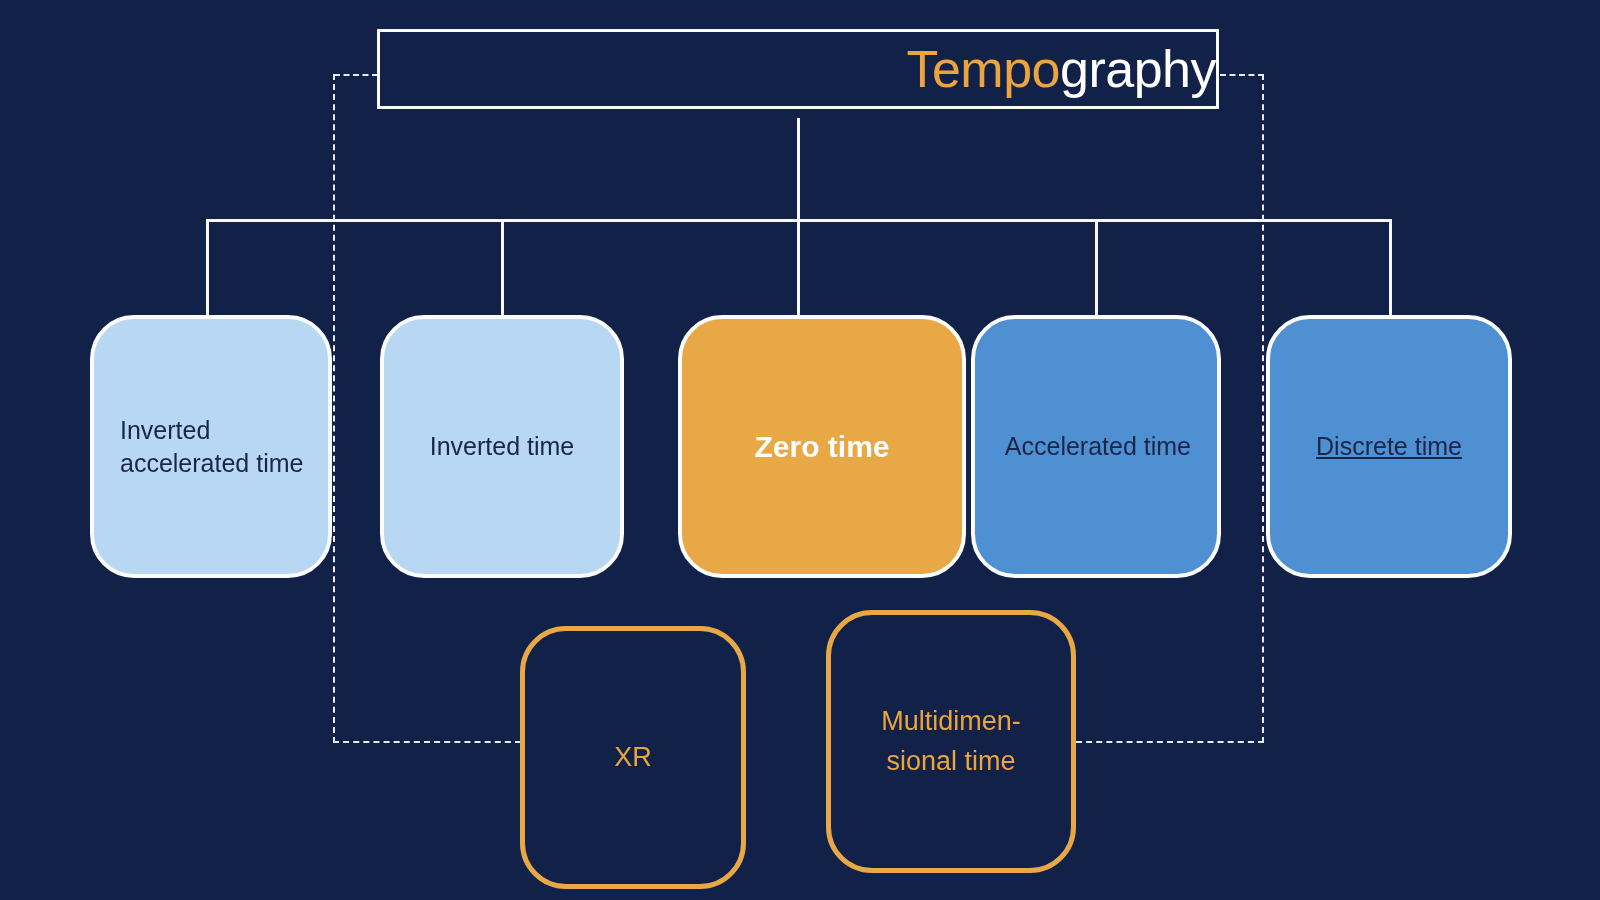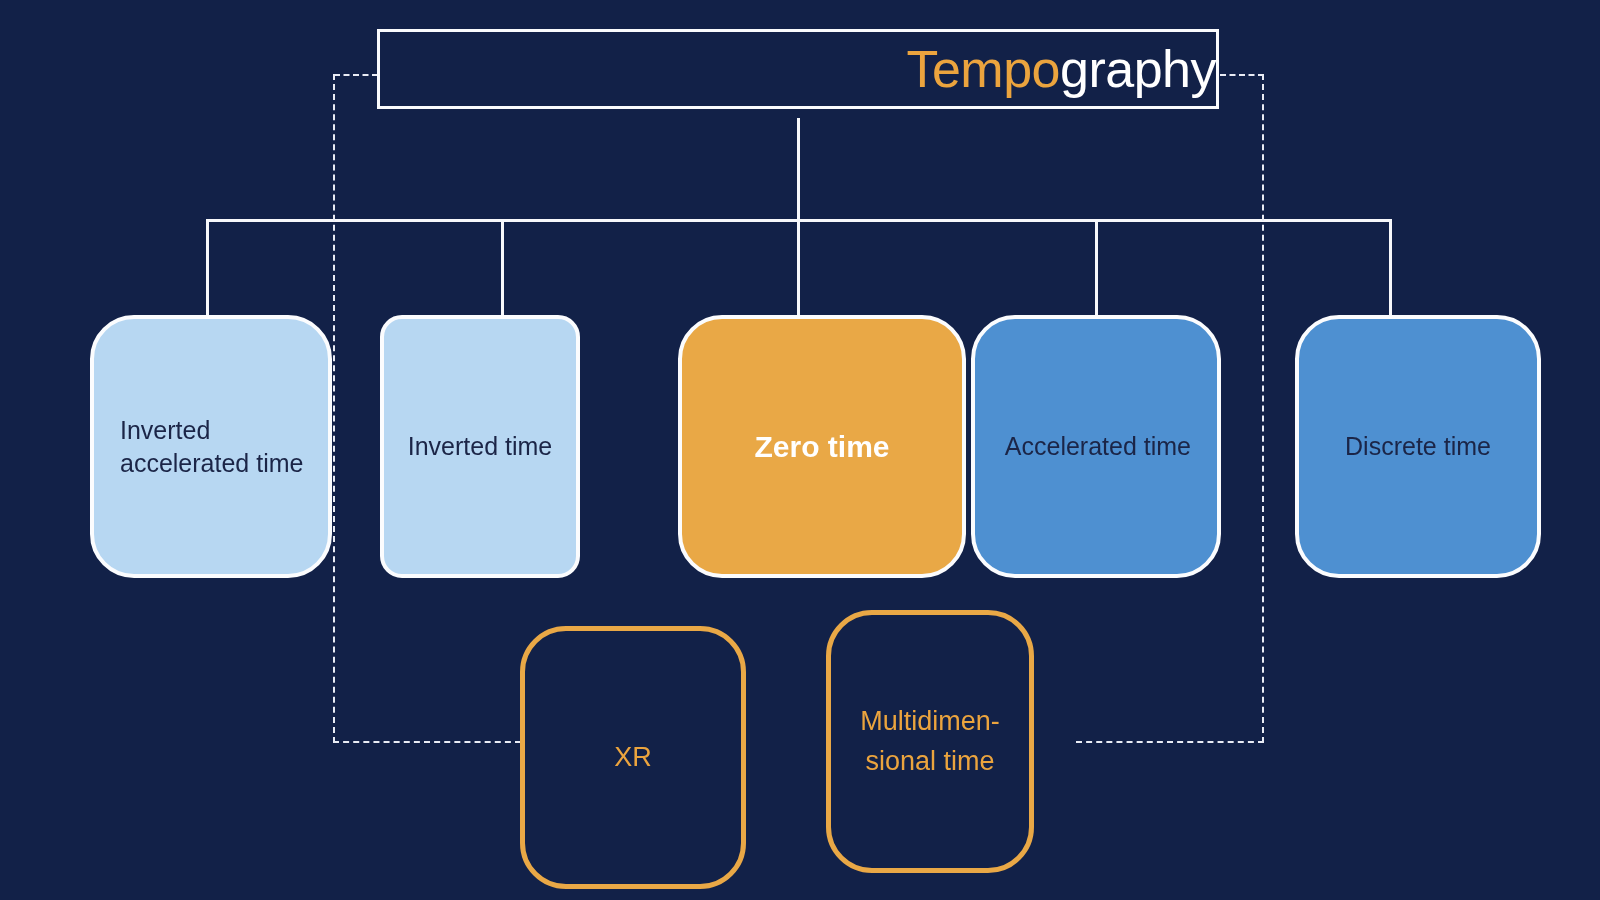--- a/index.html
+++ b/index.html
@@ -49,39 +49,39 @@
     top: 315px; height: 263px;
     box-sizing: border-box;
     border: 4px solid #fbfcfe;
     border-radius: 44px;
     display: flex; align-items: center; justify-content: center;
     font-size: 25px; line-height: 1.32; color: #1b2547;
     text-align: center;
   }
   .node .lbl { display: block; width: 100%; }
   .node-1 { left: 90px;   width: 242px; background: #b7d7f2; justify-content: flex-start; text-align: left; padding: 0 24px 0 26px; }
-  .node-2 { left: 380px;  width: 200px; background: #b7d7f2; border-radius: 22px; }
+  .node-2 { left: 380px;  width: 244px; background: #b7d7f2; }
   .node-3 { left: 678px;  width: 288px; background: #e9a846; color: #ffffff; font-weight: 700; font-size: 30px; }
   .node-4 { left: 971px;  width: 250px; background: #4e90d1; text-align: right; padding: 0 26px 0 24px; }
-  .node-5 { left: 1295px; width: 246px; background: #4e90d1; }
+  .node-5 { left: 1266px; width: 246px; background: #4e90d1; text-decoration: underline; }
 
   
   .node2 {
     position: absolute;
     top: 610px; height: 263px;
     box-sizing: border-box;
     border: 5px solid #e9a846;
     border-radius: 46px;
     background: transparent;
     display: flex; align-items: center; justify-content: center;
     font-size: 27px; line-height: 1.45; color: #eba43e;
     text-align: center; white-space: pre-line;
   }
   .node-xr { left: 520px; width: 226px; margin-top: 16px; }
-  .node-md { left: 826px; width: 208px; justify-content: center; }
+  .node-md { left: 826px; width: 250px; justify-content: center; }
 </style>
 </head>
 <body>
 
 <div class="stage">
 
   <div class="sline v-center"></div>
   <div class="sline h-main"></div>
   <div class="sline stub stub-1"></div>
   <div class="sline stub stub-2"></div>

